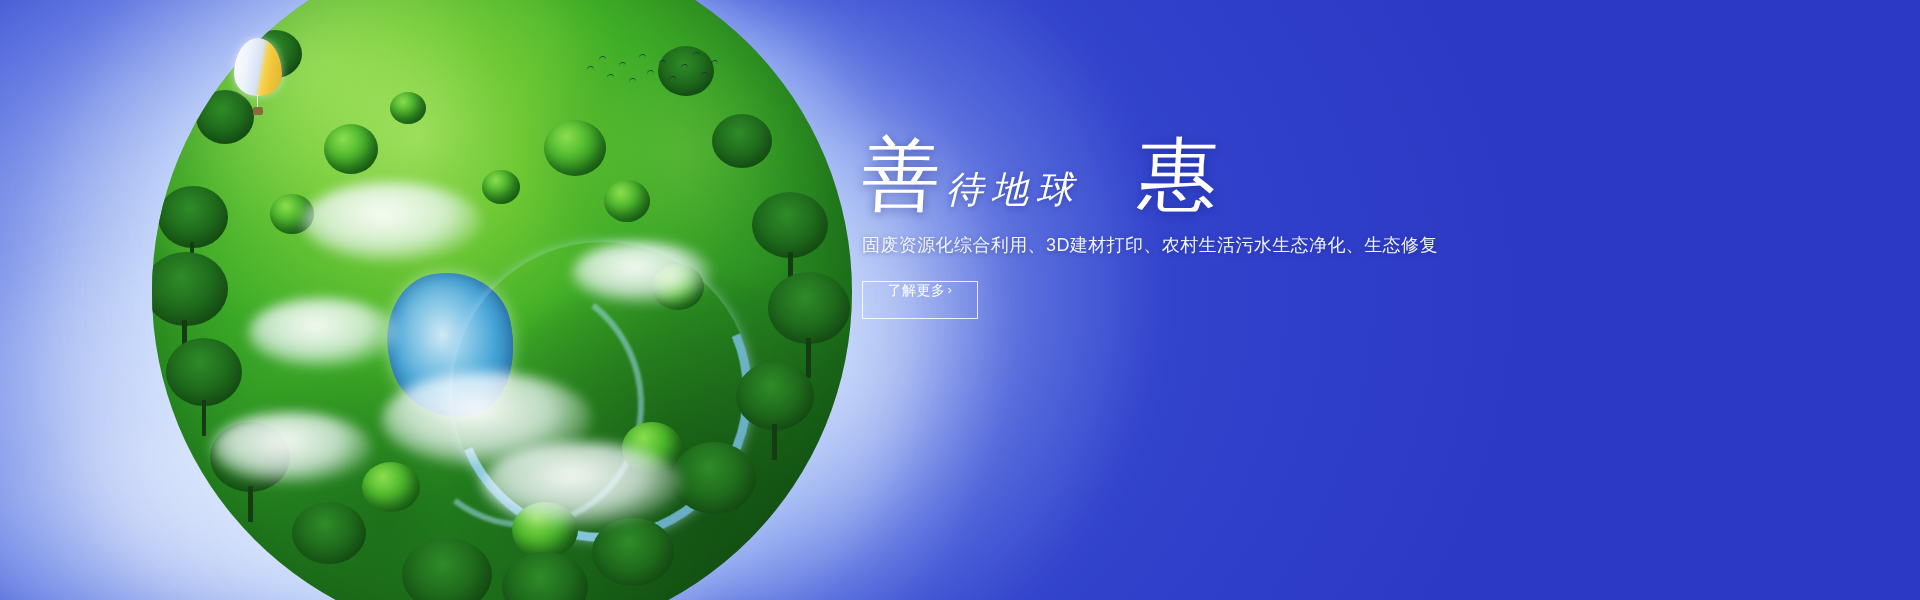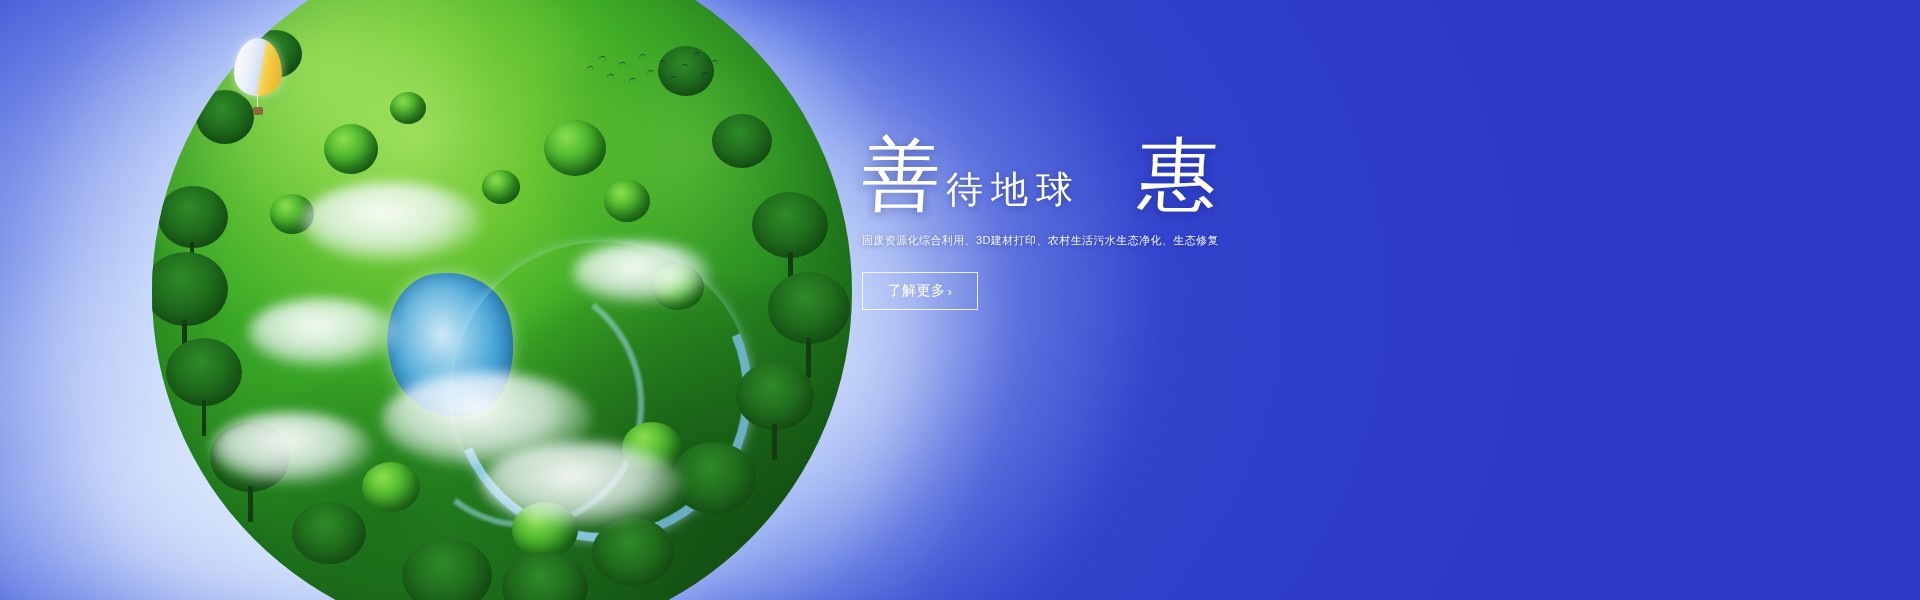--- a/index.html
+++ b/index.html
@@ -153,43 +153,44 @@
     transform:skewX(-3deg);
     padding-right:2px;
   }
   .small-ch {
     font-family:"Liberation Serif", "DejaVu Serif", serif;
     font-size:37px; line-height:1;
     letter-spacing:8px;
     padding-bottom:6px;
     margin-left:4px;
     text-shadow:0 1px 6px rgba(16,28,110,.4);
+    font-style:italic;
   }
   .hgap { width:58px; }
 
   #subtitle {
     margin-top:20px;
     font-size:25px;
     letter-spacing:7px;
     color:#ffffff;
     text-shadow:0 1px 6px rgba(16,28,110,.4);
     white-space:nowrap;
   }
   #desc {
     margin-top:19px;
-    font-size:11px;
+    font-size:18px;
     letter-spacing:.4px;
     color:#f2f5ff;
     text-shadow:0 1px 5px rgba(16,28,110,.4);
     white-space:nowrap;
   }
   #cta {
     margin-top:24px;
     display:inline-flex;
-    align-items:center; justify-content:center;
+    align-items:flex-start; justify-content:center;
     gap:2px;
     width:116px; height:38px;
     border:1px solid rgba(255,255,255,.85);
     color:#fff;
     font-size:14px;
     letter-spacing:.5px;
     background:transparent;
     cursor:pointer;
   }
   #cta .chev { font-size:13px; opacity:.95; }

